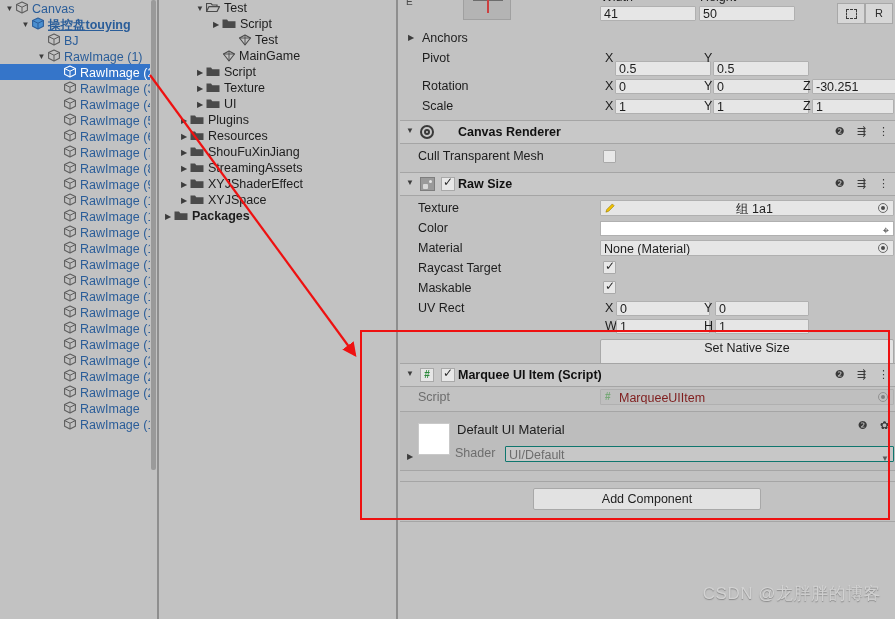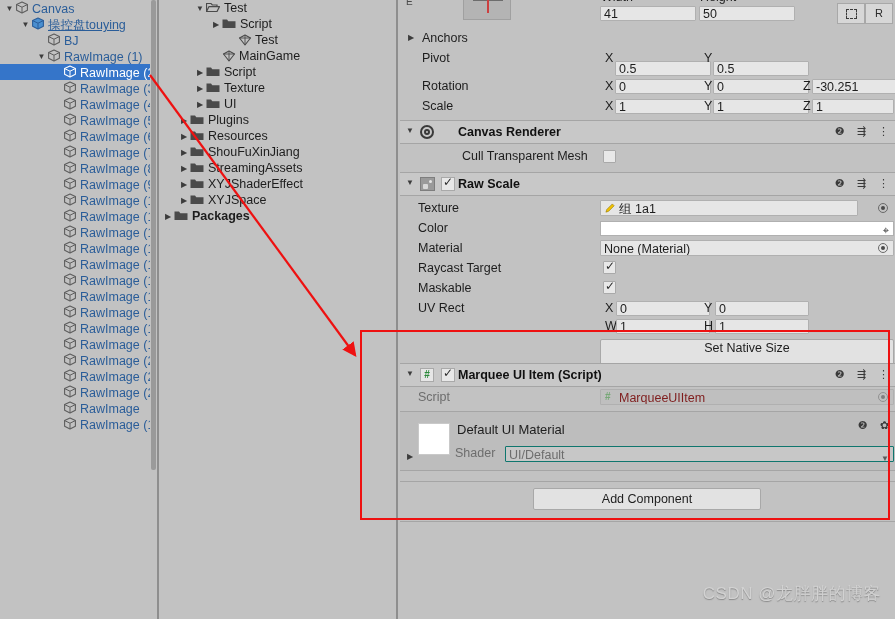--- a/index.html
+++ b/index.html
@@ -31,21 +31,21 @@
     font-size:8px;color:#3c3c3c;vertical-align:middle;
   }
   .tri.none{color:transparent;}
   .cube{
     display:inline-block;width:15px;height:13px;vertical-align:-2px;
     margin-right:2px;position:relative;
   }
   .cube svg{display:block;}
   .hlabel{vertical-align:middle;}
   .hrow.sel .hlabel{color:#fff;}
-  .prefab-link{ text-decoration:underline; text-decoration-color:#2a5d99;}
+  .prefab-link{ text-decoration:underline; text-decoration-color:#2a5d99;font-weight:bold;}
   .chev-right{
     position:absolute;right:4px;top:0;color:#6a6a6a;font-size:9px;line-height:16px;
   }
   
   #h-scroll{
     position:absolute;left:150px;top:0;width:7px;height:619px;background:#c2c2c2;
   }
   #h-scroll .thumb{
     position:absolute;left:1px;top:0px;width:5px;height:470px;background:#9a9a9a;border-radius:2px;
   }
@@ -410,37 +410,37 @@
     <div class="comp-header" style="top:120px;">
       <div class="comp-tri">▼</div>
       <div class="crIcon"></div>
       <div class="comp-title">Canvas Renderer</div>
       <div class="hdr-icons">
         <span>❷</span>
         <span>⇶</span>
         <span>⋮</span>
       </div>
     </div>
-    <div class="lbl" style="left:18px;top:146px;margin-left:44px;">Cull Transparent Mesh</div>
+    <div class="lbl" style="left:18px;top:146px;">Cull Transparent Mesh</div>
     <div class="chk" style="left:203px;top:150px;"></div>
 
     <div class="comp-header" style="top:172px;">
       <div class="comp-tri">▼</div>
       <div class="imgicon"></div>
       <div class="enchk"></div>
-      <div class="comp-title">Raw Scale</div>
+      <div class="comp-title">Raw Size</div>
       <div class="hdr-icons">
         <span>❷</span>
         <span>⇶</span>
         <span>⋮</span>
       </div>
     </div>
 
     <div class="lbl" style="left:18px;top:198px;">Texture</div>
-    <div class="objfield" style="left:200px;top:200px;width:258px;padding-left:18px;">组 1a1</div>
+    <div class="objfield" style="left:200px;top:200px;width:294px;padding-left:18px;text-align:center;">组 1a1</div>
     <div style="position:absolute;left:205px;top:203px;width:11px;height:11px;">
       <svg viewBox="0 0 12 12" width="11" height="11">
           <path d="M1 10 L4 9 L10 3 L8 1 L2 7 Z" fill="#f2c200" stroke="#8a7000" stroke-width=".6"></path>
         </svg>
     </div>
     <div class="radiodot" style="left:478px;top:203px;"></div>
 
     <div class="lbl" style="left:18px;top:218px;">Color</div>
     <div class="swatchbox" style="left:200px;top:221px;width:294px;height:15px;">
       <div class="eyedrop">⌖</div>

